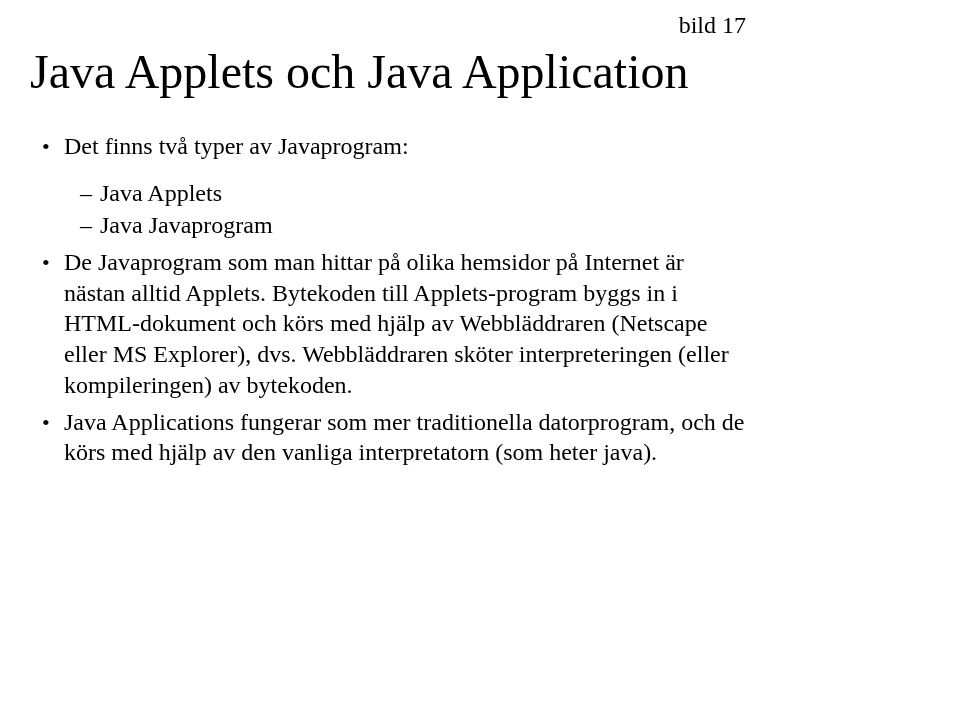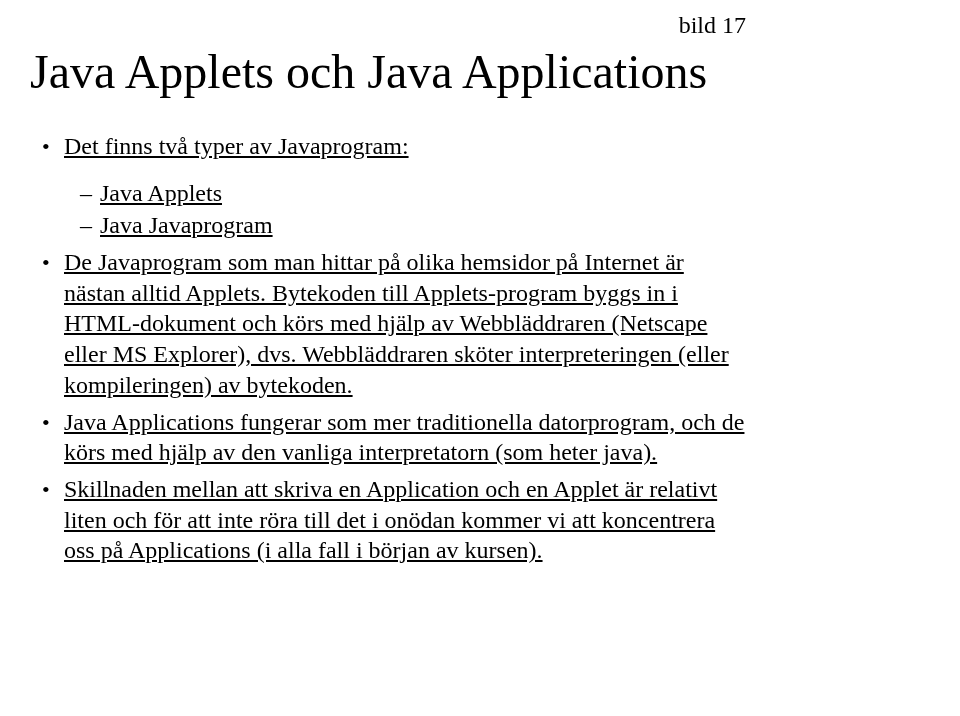--- a/index.html
+++ b/index.html
@@ -34,21 +34,20 @@
     margin: 0;
     padding: 0 0 0 22px;
     list-style: none;
   }
   ul.bullets > li {
     position: relative;
     font-size: 24px;
     line-height: 1.28;
     margin-bottom: 6px;
     padding-left: 12px;
-    text-decoration: underline;
   }
   ul.bullets > li::before {
     content: "•";
     position: absolute;
     left: -10px;
     top: 2px;
     font-size: 22px;
   }
   ul.sub {
     margin: 16px 0 4px 22px;
@@ -69,37 +68,34 @@
     top: 0;
     font-size: 24px;
   }
 </style>
 </head>
 <body>
 
 <div class="slide">
   <div class="slide-number">bild 17</div>
 
-  <h1 class="title">Java Applets och Java Applications</h1>
+  <h1 class="title">Java Applets och Java Application</h1>
 
   <ul class="bullets">
     <li>
       <span>Det finns två typer av Javaprogram:</span>
       <ul class="sub">
         <li>
           <span>Java Applets</span>
         </li>
         <li>
           <span>Java Javaprogram</span>
         </li>
       </ul>
     </li>
     <li>
       <span>De Javaprogram som man hittar på olika hemsidor på Internet är nästan alltid Applets. Bytekoden till Applets-program byggs in i HTML-dokument och körs med hjälp av Webbläddraren (Netscape eller MS Explorer), dvs. Webbläddraren sköter interpreteringen (eller kompileringen) av bytekoden.</span>
     </li>
     <li>
       <span>Java Applications fungerar som mer traditionella datorprogram, och de körs med hjälp av den vanliga interpretatorn (som heter java).</span>
     </li>
-    <li>
-      <span>Skillnaden mellan att skriva en Application och en Applet är relativt liten och för att inte röra till det i onödan kommer vi att koncentrera oss på Applications (i alla fall i början av kursen).</span>
-    </li>
   </ul>
 </div>
 
 </body></html>

